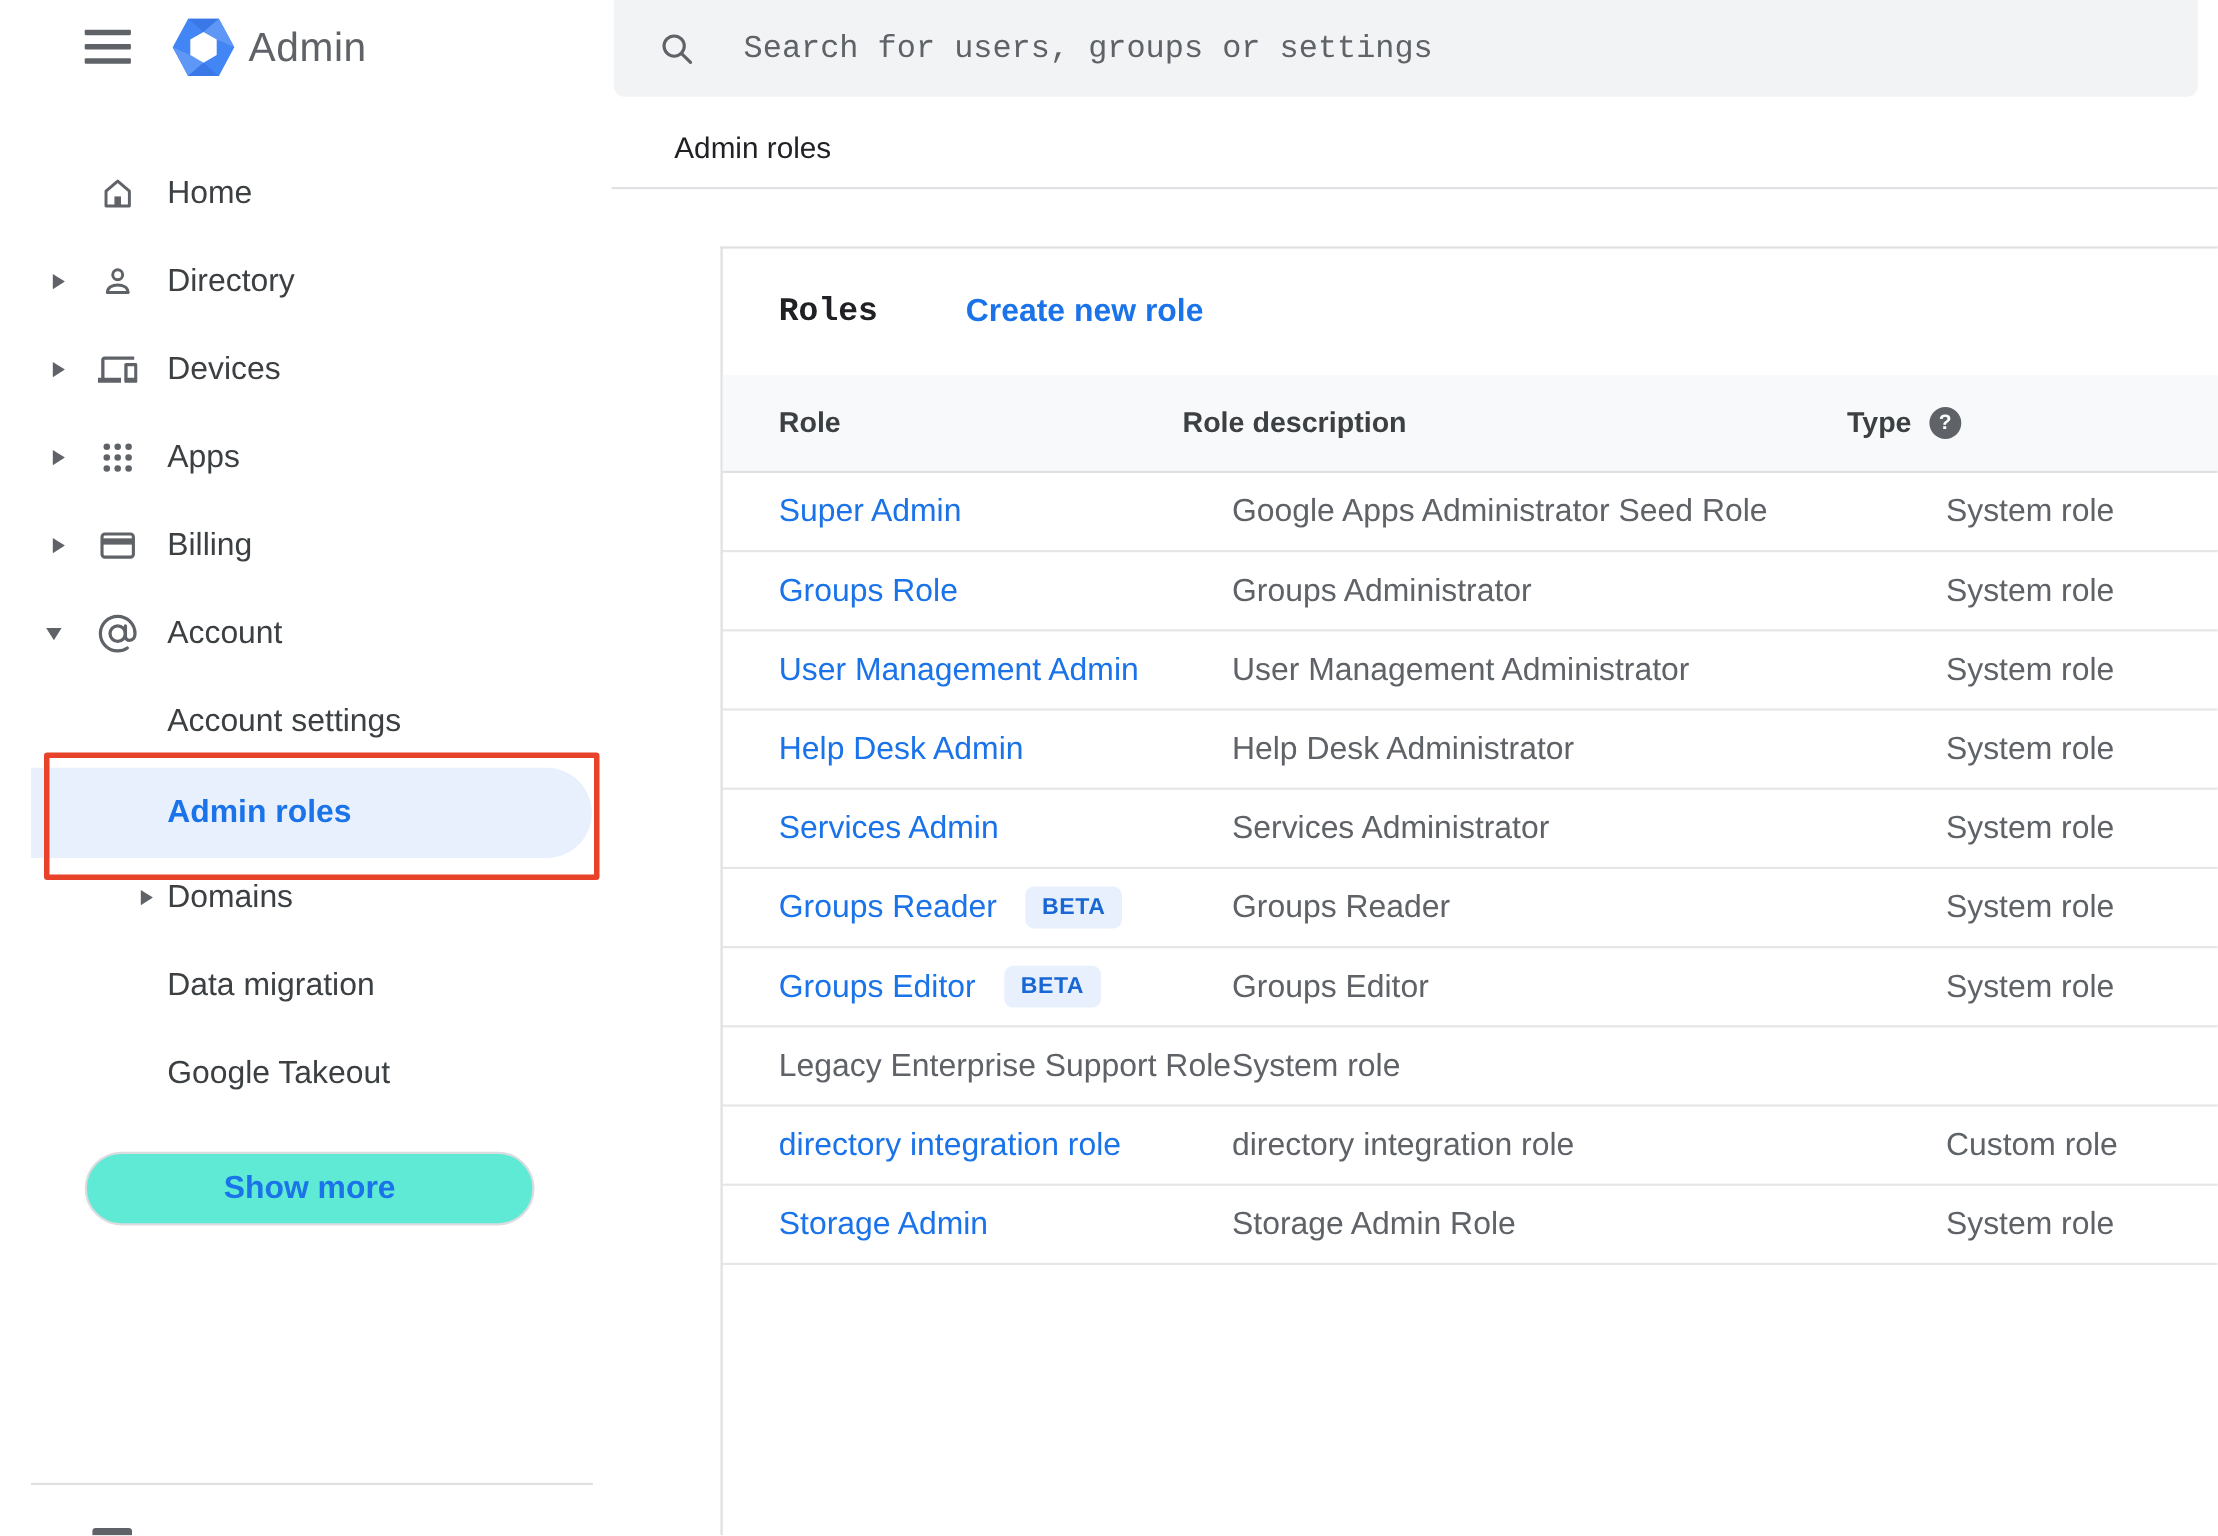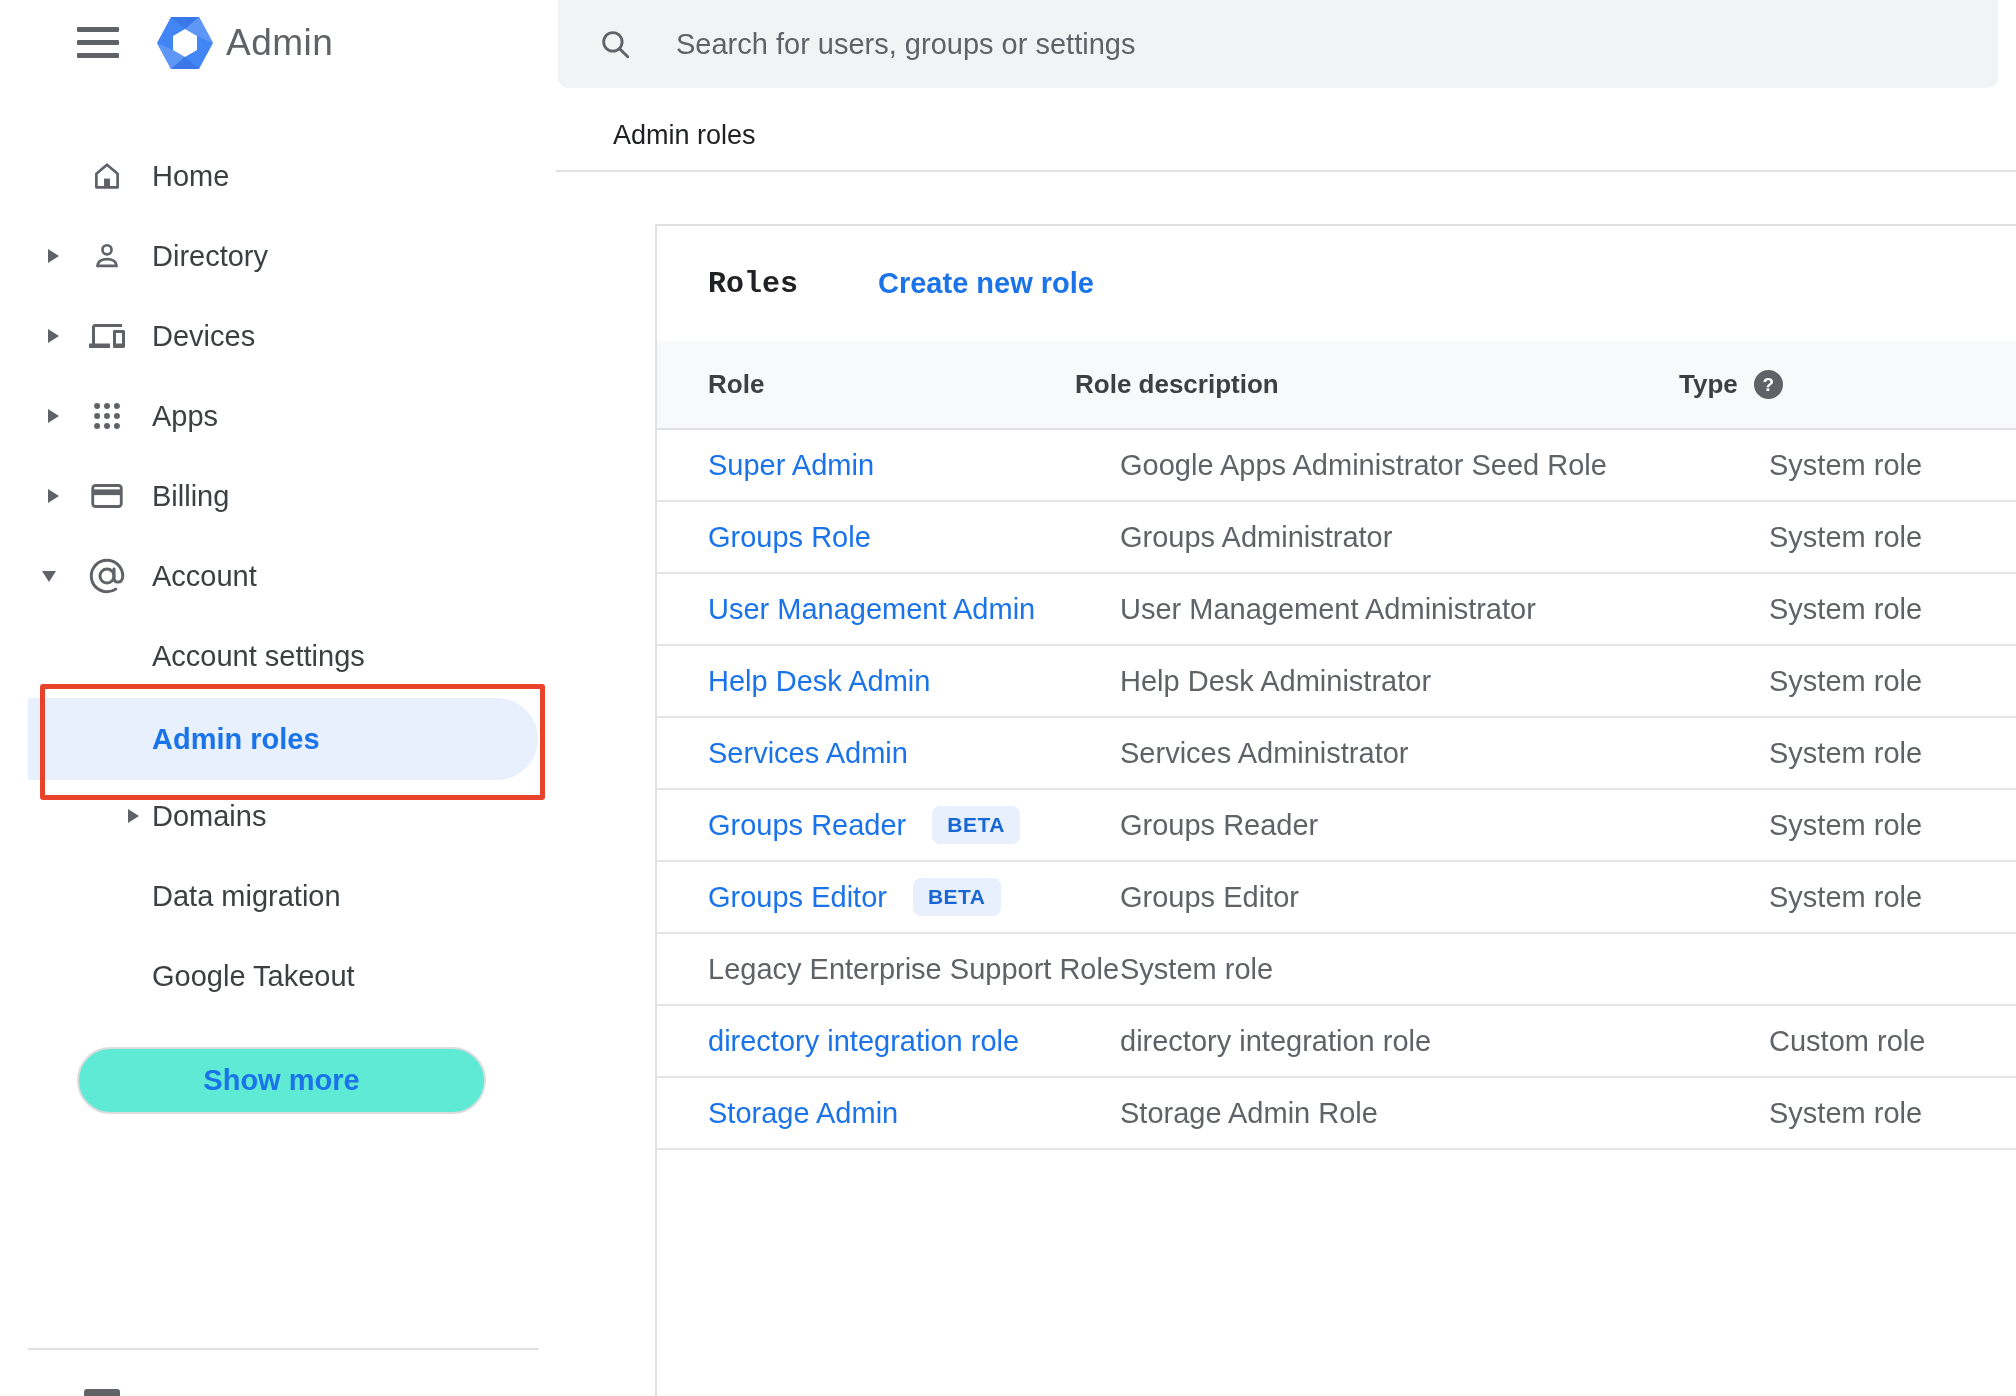--- a/index.html
+++ b/index.html
@@ -11,21 +11,21 @@
   .hamburger { position:absolute; left:49px; top:27px; width:42px; height:31px; cursor:pointer; }
   .hamburger span { display:block; width:42px; height:5px; background:#5f6368; border-radius:1px; margin-bottom:8px; }
   .logo { position:absolute; left:128px; top:14px; width:58px; height:58px; }
   .brand-title { position:absolute; left:198px; top:14px; height:58px; line-height:58px;
                  font-size:37px; color:#5f6368; letter-spacing:0.5px; }
 
   .searchbar { position:absolute; left:530px; top:0; width:1440px; height:88px;
                background:#f1f3f4; border-radius:0 0 10px 10px; display:flex; align-items:center; }
   .searchbar svg { margin-left:40px; flex:0 0 auto; }
   .searchbar input { margin-left:44px; width:1250px; background:transparent; border:none; outline:none;
-                     font-family:Liberation Sans, sans-serif; font-size:29px; color:#202124; }
+                     font-family:Liberation Mono, monospace; font-size:29px; color:#202124; }
   .searchbar input::placeholder { color:#5f6368; opacity:1; }
 
   .breadcrumb { position:absolute; left:585px; top:120px; font-size:27px; color:#202124; }
   .top-divider { position:absolute; left:528px; top:170px; width:1488px; height:2px; background:#dfe1e5; }
 
   
   .nav-item { position:absolute; left:0; width:528px; height:80px; cursor:pointer; }
   .tri-right { position:absolute; top:50%; margin-top:-7px; width:0; height:0;
                border-left:11px solid #5f6368; border-top:7px solid transparent; border-bottom:7px solid transparent; }
   .tri-down  { position:absolute; top:50%; margin-top:-5px; width:0; height:0;

